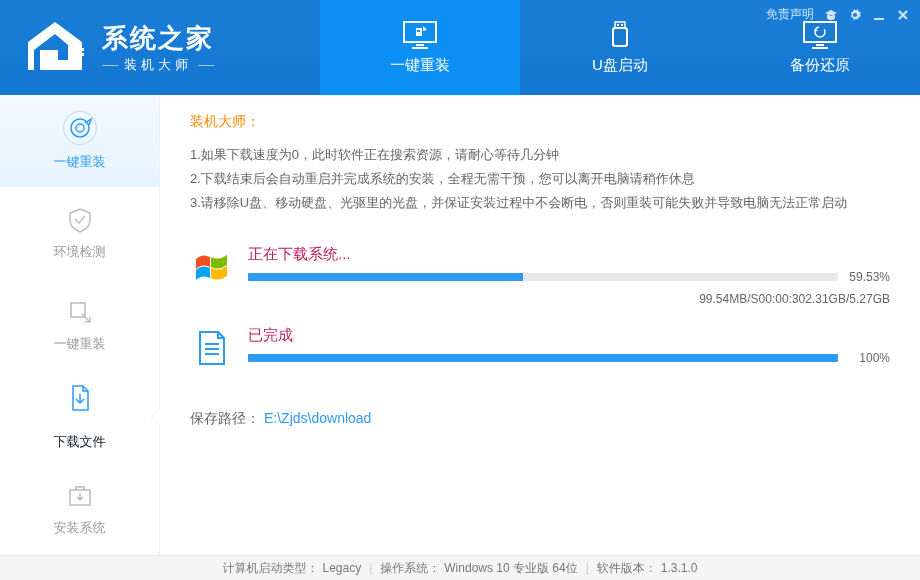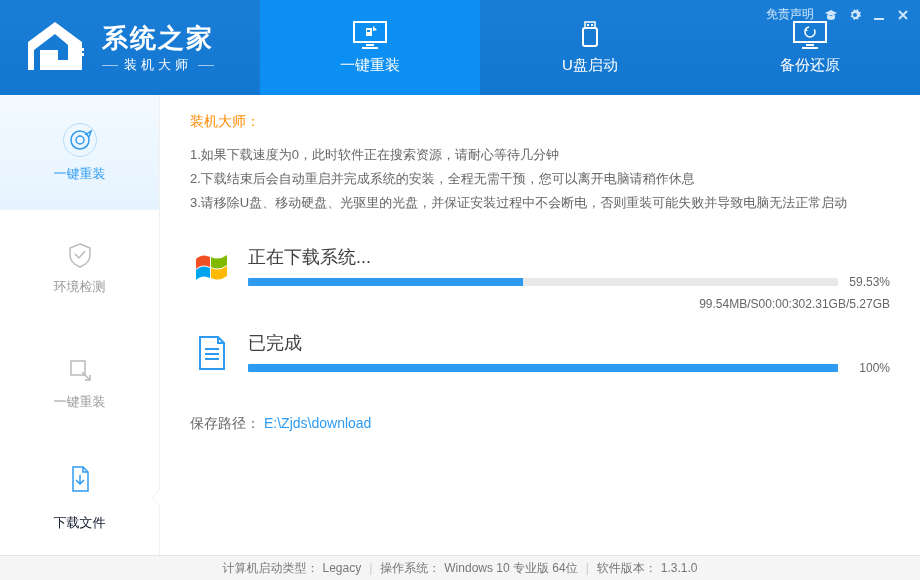--- a/index.html
+++ b/index.html
@@ -1,19 +1,19 @@
 <!DOCTYPE html>
 <html><head>
 <meta charset="utf-8">
 <style>
 * { margin: 0; padding: 0; box-sizing: border-box; font-family: "Microsoft YaHei", sans-serif; }
 body { width: 920px; height: 580px; overflow: hidden; background: #fff; }
 
 .header { height: 95px; background: linear-gradient(to bottom, #1a7dd6, #1377d1); display: flex; position: relative; }
-.logo-area { width: 260px; display: flex; align-items: center; padding-left: 20px; gap: 12px; }
+.logo-area { width: 320px; display: flex; align-items: center; padding-left: 20px; gap: 12px; }
 .logo-icon { width: 70px; height: 55px; }
 .logo-text { color: #fff; }
 .logo-title { font-size: 26px; font-weight: bold; letter-spacing: 2px; }
 .logo-sub { font-size: 13px; letter-spacing: 4px; display: flex; align-items: center; gap: 6px; font-family: Liberation Mono, monospace; }
 .logo-sub::before, .logo-sub::after { content: ""; flex: 1; height: 1px; background: rgba(255,255,255,0.6); }
 
 .top-tabs { flex: 1; display: flex; }
 .top-tab { flex: 1; display: flex; flex-direction: column; align-items: center; justify-content: center; gap: 6px; color: #fff; cursor: pointer; }
 .top-tab.active { background: #0b8ff2; }
 .top-tab-icon { width: 36px; height: 30px; }
@@ -34,21 +34,21 @@
 .step-label { font-size: 13px; }
 
 .main { flex: 1; padding: 18px 30px 10px 30px; }
 .tips-title { color: #ff8a00; font-size: 14px; margin-bottom: 12px; }
 .tips-line { color: #666; font-size: 13px; line-height: 24px; }
 
 .progress-section { margin-top: 30px; }
 .prog-row { display: flex; align-items: flex-start; gap: 14px; margin-bottom: 20px; }
 .prog-icon { width: 44px; height: 44px; flex-shrink: 0; }
 .prog-body { flex: 1; }
-.prog-label { font-size: 18px; color: #404040; margin-bottom: 6px; }
+.prog-label { font-size: 15px; color: #be185d; margin-bottom: 6px; }
 .prog-bar-wrap { display: flex; align-items: center; gap: 8px; }
 .prog-bar { flex: 1; height: 8px; background: #e8e8e8; border-radius: 1px; overflow: hidden; }
 .prog-fill { height: 100%; background: #2e9bf2; }
 .prog-pct { font-size: 12px; color: #666; min-width: 44px; text-align: right; }
 .prog-stats { display: flex; justify-content: flex-end; font-size: 12px; color: #666; margin-top: 8px; }
 
 .save-path { margin-top: 40px; font-size: 14px; color: #666; }
 .save-path-val { color: #2e9bf2; margin-left: 4px; }
 
 .footer { height: 25px; background: #f5f5f5; border-top: 1px solid #e5e5e5; display: flex; align-items: center; justify-content: center; font-size: 12px; color: #777; gap: 4px; }
@@ -145,20 +145,28 @@
         </svg>
       <span class="step-label">一键重装</span>
     </div>
     <div class="step active">
       <svg class="step-icon" viewBox="0 0 30 30">
           <path d="M8 3 H18 L23 8 V27 H8 Z" fill="none" stroke="#2e9bf2" stroke-width="1.5"></path>
           <path d="M18 3 V8 H23" fill="none" stroke="#2e9bf2" stroke-width="1.5"></path>
           <path d="M15 11 V20 M11 16 L15 20 L19 16" fill="none" stroke="#2e9bf2" stroke-width="1.5"></path>
         </svg>
       <span class="step-label">下载文件</span>
+    </div>
+    <div class="step">
+      <svg class="step-icon" viewBox="0 0 30 30">
+          <rect x="5" y="9" width="20" height="15" fill="none" stroke="#bbb" stroke-width="1.5"></rect>
+          <path d="M11 9 V6 H19 V9" fill="none" stroke="#bbb" stroke-width="1.5"></path>
+          <path d="M15 12 V19 M12 16 L15 19 L18 16" fill="none" stroke="#bbb" stroke-width="1.5"></path>
+        </svg>
+      <span class="step-label">安装系统</span>
     </div>
   </div>
 
   <div class="main">
     <div class="tips-title">装机大师：</div>
     <div class="tips-line">1.如果下载速度为0，此时软件正在搜索资源，请耐心等待几分钟</div>
     <div class="tips-line">2.下载结束后会自动重启并完成系统的安装，全程无需干预，您可以离开电脑请稍作休息</div>
     <div class="tips-line">3.请移除U盘、移动硬盘、光驱里的光盘，并保证安装过程中不会断电，否则重装可能失败并导致电脑无法正常启动</div>
 
     <div class="progress-section">

